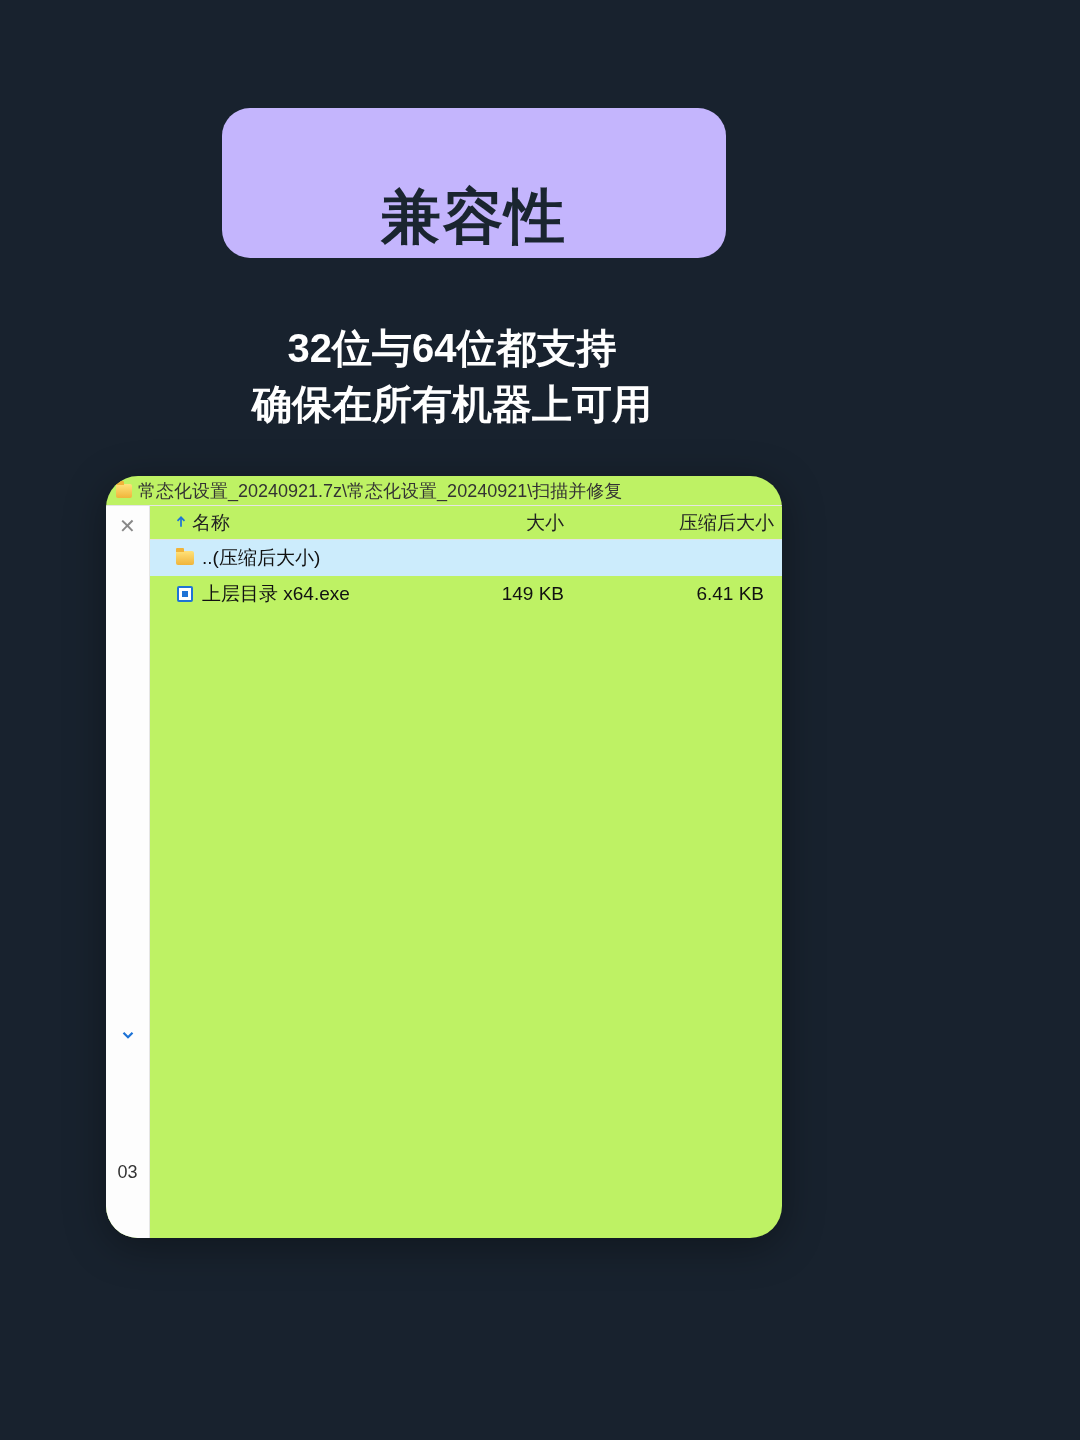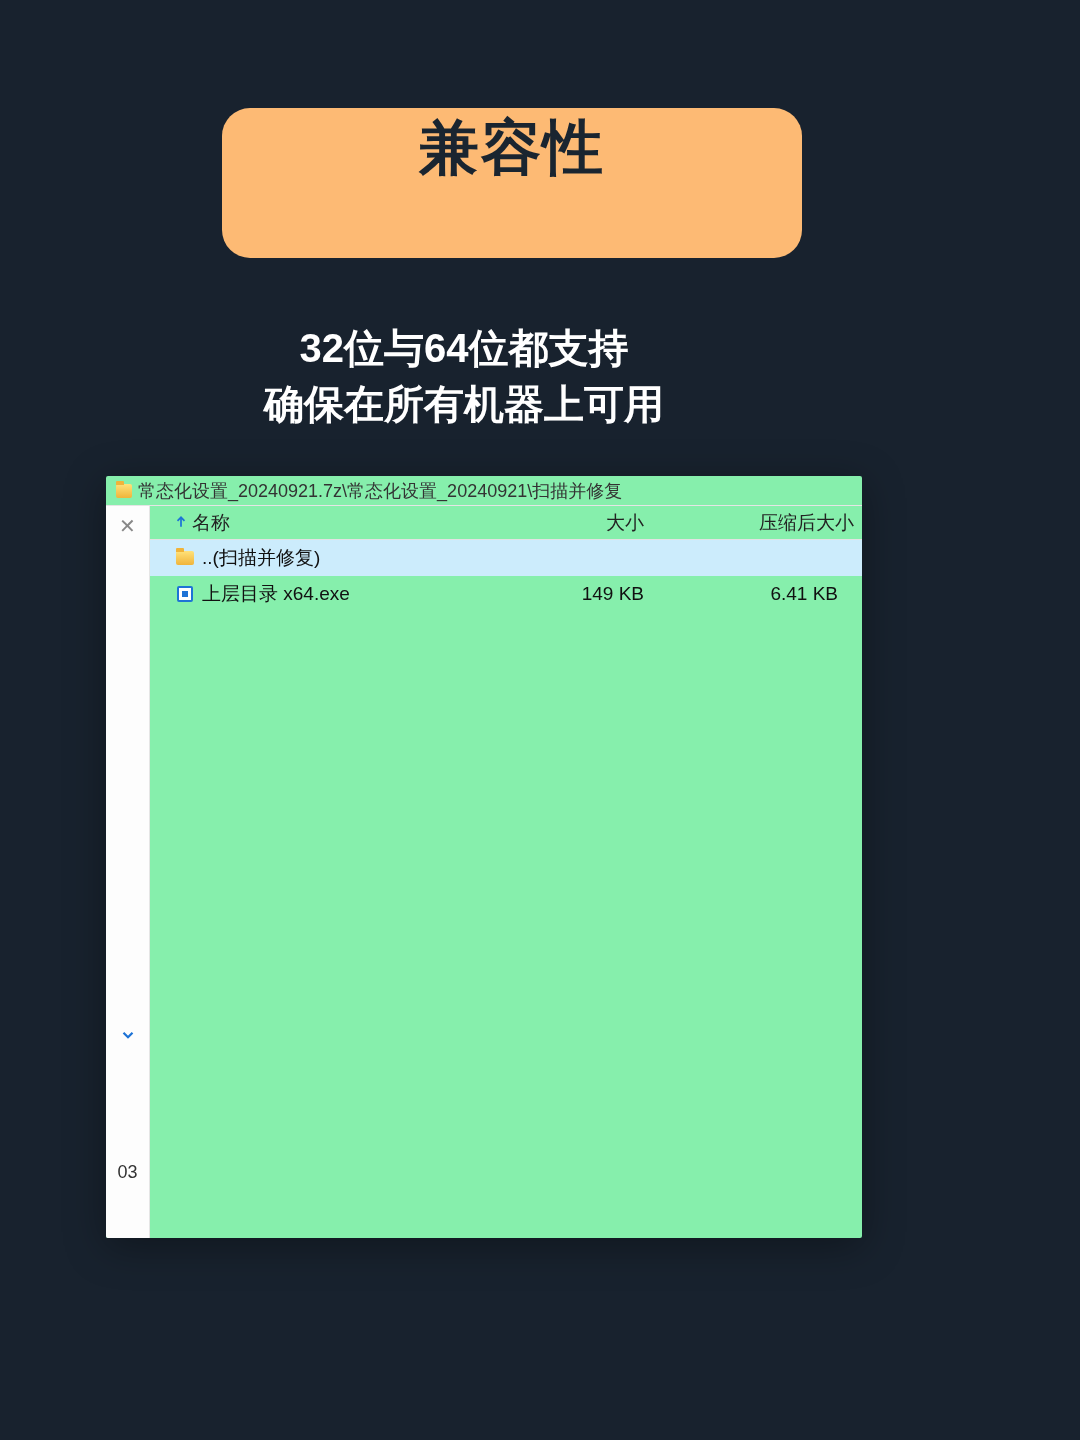--- a/index.html
+++ b/index.html
@@ -7,53 +7,53 @@
     width: 1080px;
     height: 1440px;
     background: #18222e;
     font-family: "Microsoft YaHei", "PingFang SC", sans-serif;
     overflow: hidden;
   }
   .title-card {
     position: absolute;
     top: 108px;
     left: 222px;
-    width: 580px;
+    width: 504px;
     height: 150px;
-    background: #fdba74;
+    background: #c4b5fd;
     border-radius: 28px;
     display: flex;
-    align-items: flex-start;
+    align-items: flex-end;
     justify-content: center;
   }
   .title-text {
     font-size: 60px;
     font-weight: 900;
     color: #1a2530;
     letter-spacing: 2px;
   }
   .subtitle {
     position: absolute;
     top: 320px;
-    left: 12px;
+    left: 0;
     width: 904px;
     text-align: center;
     color: #ffffff;
     font-size: 40px;
     font-weight: 800;
     line-height: 1.4;
   }
   .explorer-window {
     position: absolute;
     top: 476px;
     left: 106px;
-    width: 756px;
+    width: 676px;
     height: 762px;
-    background: #86efac;
-    border-radius: 2px;
+    background: #bef264;
+    border-radius: 32px;
     overflow: hidden;
     box-shadow: 0 8px 40px rgba(0,0,0,0.35);
   }
   .path-bar {
     height: 30px;
     display: flex;
     align-items: center;
     padding-left: 10px;
     border-bottom: 1px solid #e5e5e5;
     font-size: 18px;
@@ -127,21 +127,21 @@
     height: 36px;
     align-items: center;
     font-size: 19px;
     color: #111;
     padding-left: 10px;
   }
   .row.selected { background: #ccecfc; }
   .row .icon { width: 22px; display: flex; justify-content: center; margin-right: 6px; margin-left: 14px; }
   .row .filename { flex: 1 1 auto; }
   .row .size { width: 160px; text-align: right; padding-right: 28px; }
-  .row .csize { width: 190px; text-align: right; padding-right: 24px; }
+  .row .csize { width: 190px; text-align: right; padding-right: 18px; }
   .folder-mini {
     width: 18px; height: 14px;
     background: linear-gradient(#ffe27a,#f0b43a);
     border-radius: 2px;
     position: relative;
   }
   .folder-mini::before {
     content: ""; position: absolute; top: -3px; left: 0;
     width: 8px; height: 4px; background: #f0b43a; border-radius: 1px 1px 0 0;
   }
@@ -199,21 +199,21 @@
           <span>名称</span>
         </div>
         <div class="col-size">大小</div>
         <div class="col-csize">压缩后大小</div>
       </div>
 
       <div class="row selected">
         <span class="icon">
             <span class="folder-mini"></span>
           </span>
-        <span class="filename">..(扫描并修复)</span>
+        <span class="filename">..(压缩后大小)</span>
         <span class="size"></span>
         <span class="csize"></span>
       </div>
 
       <div class="row">
         <span class="icon">
             <span class="exe-mini"></span>
           </span>
         <span class="filename">上层目录 x64.exe</span>
         <span class="size">149 KB</span>

